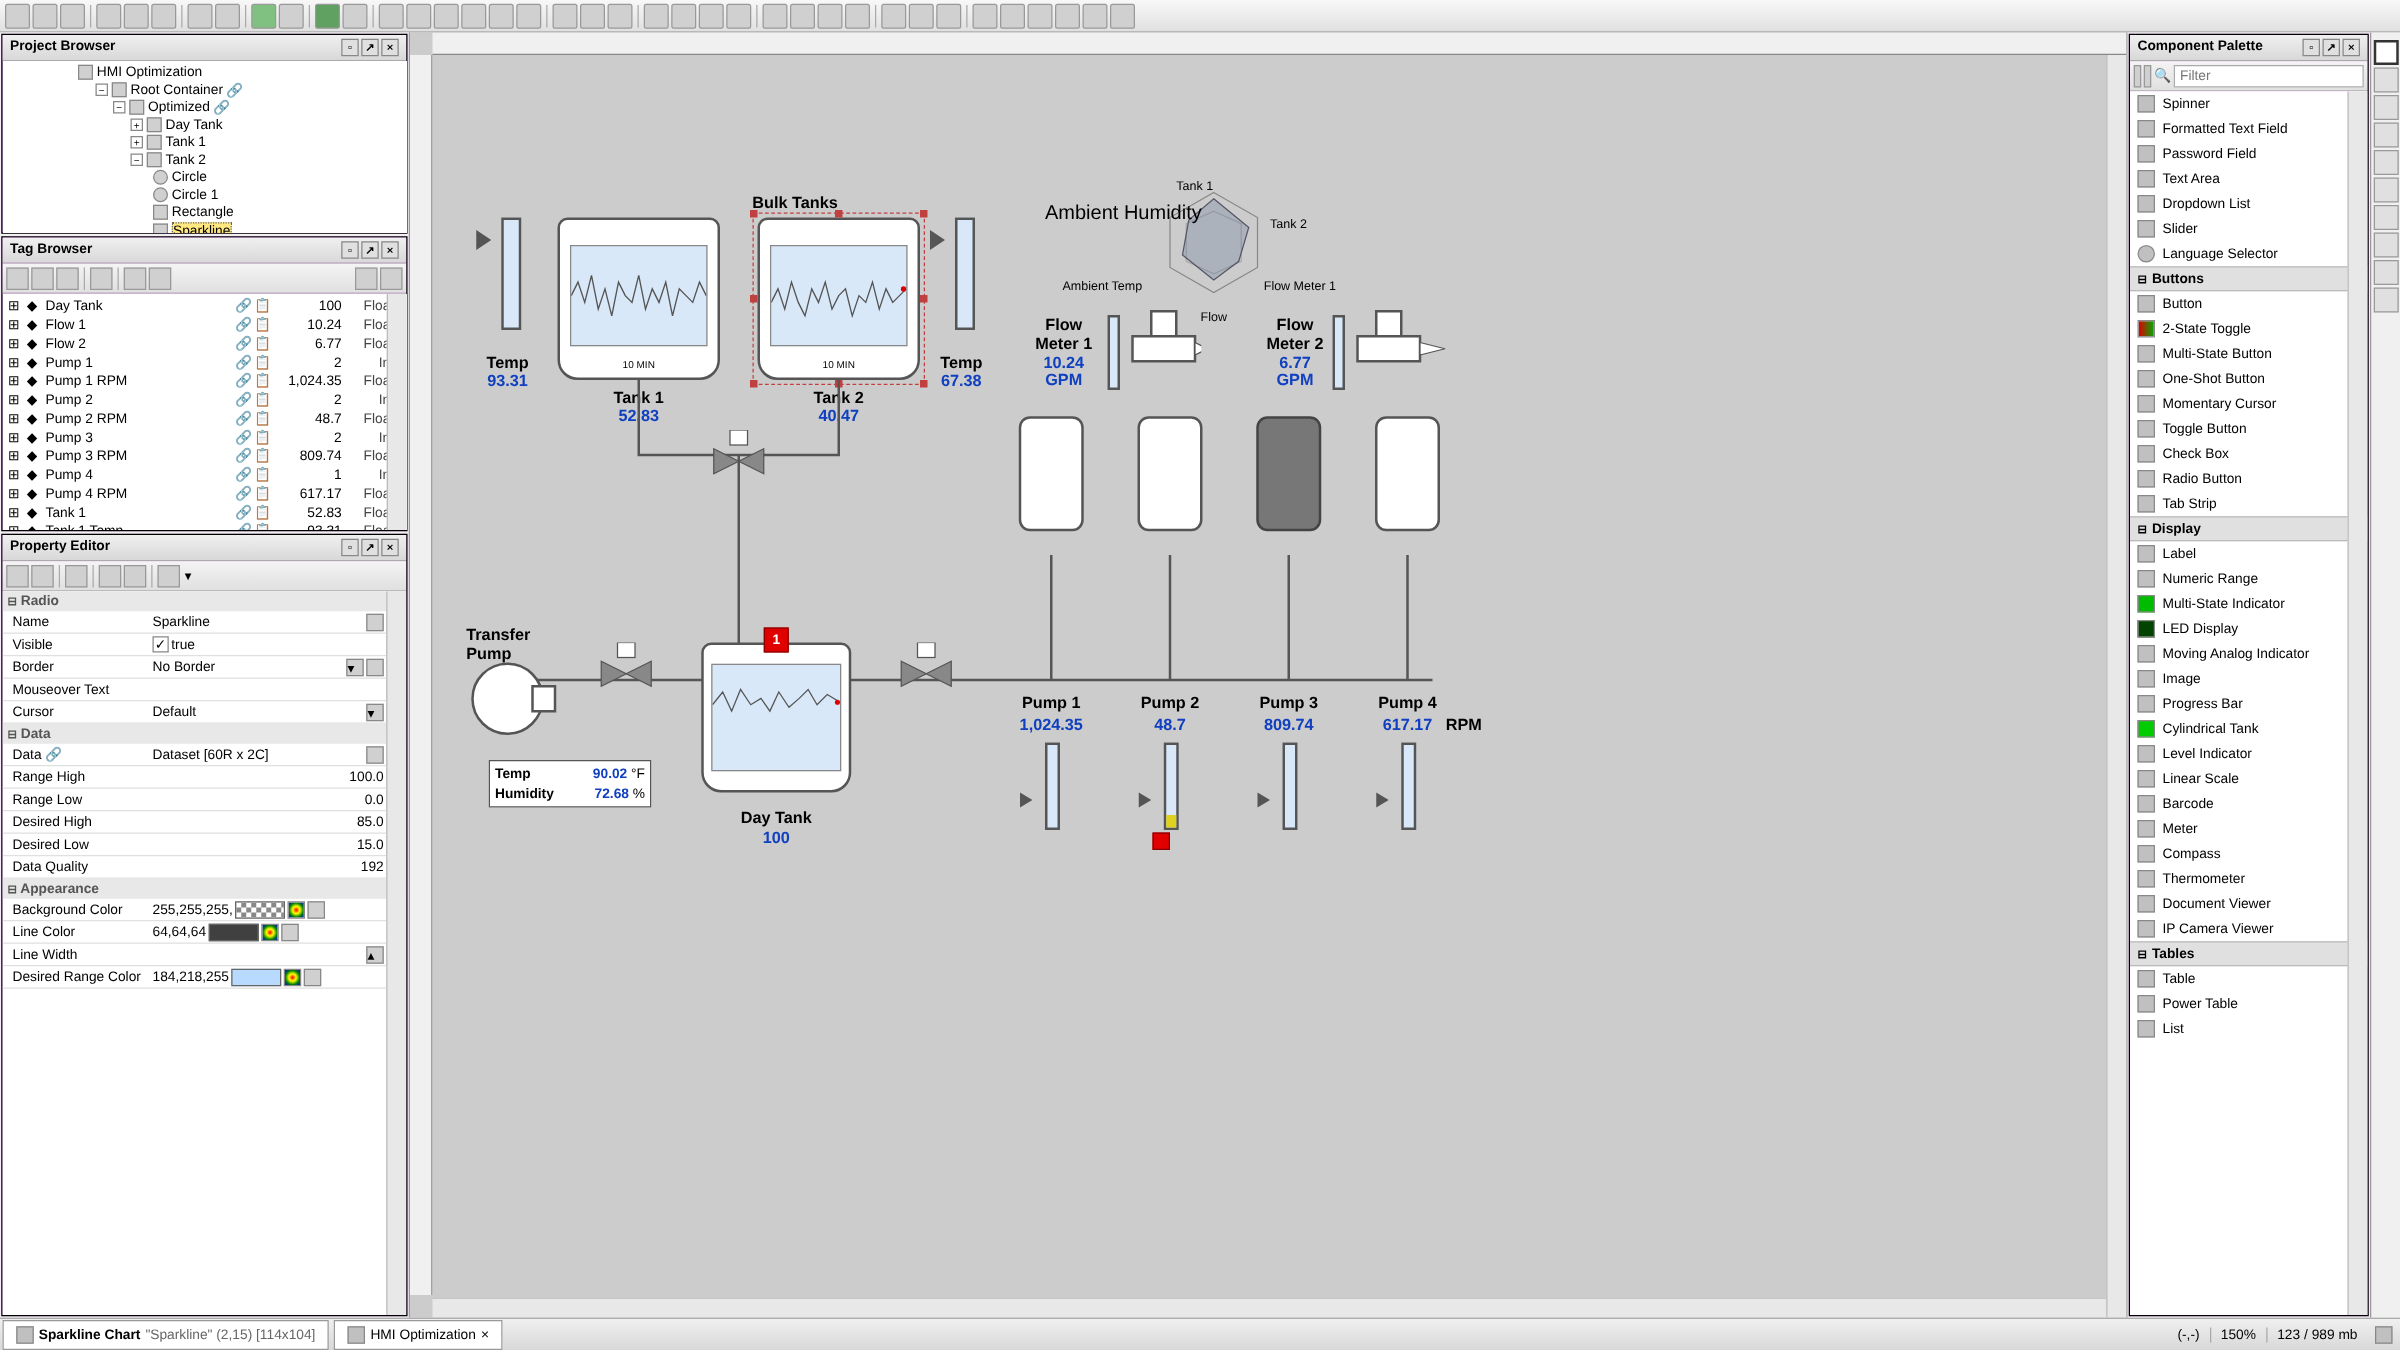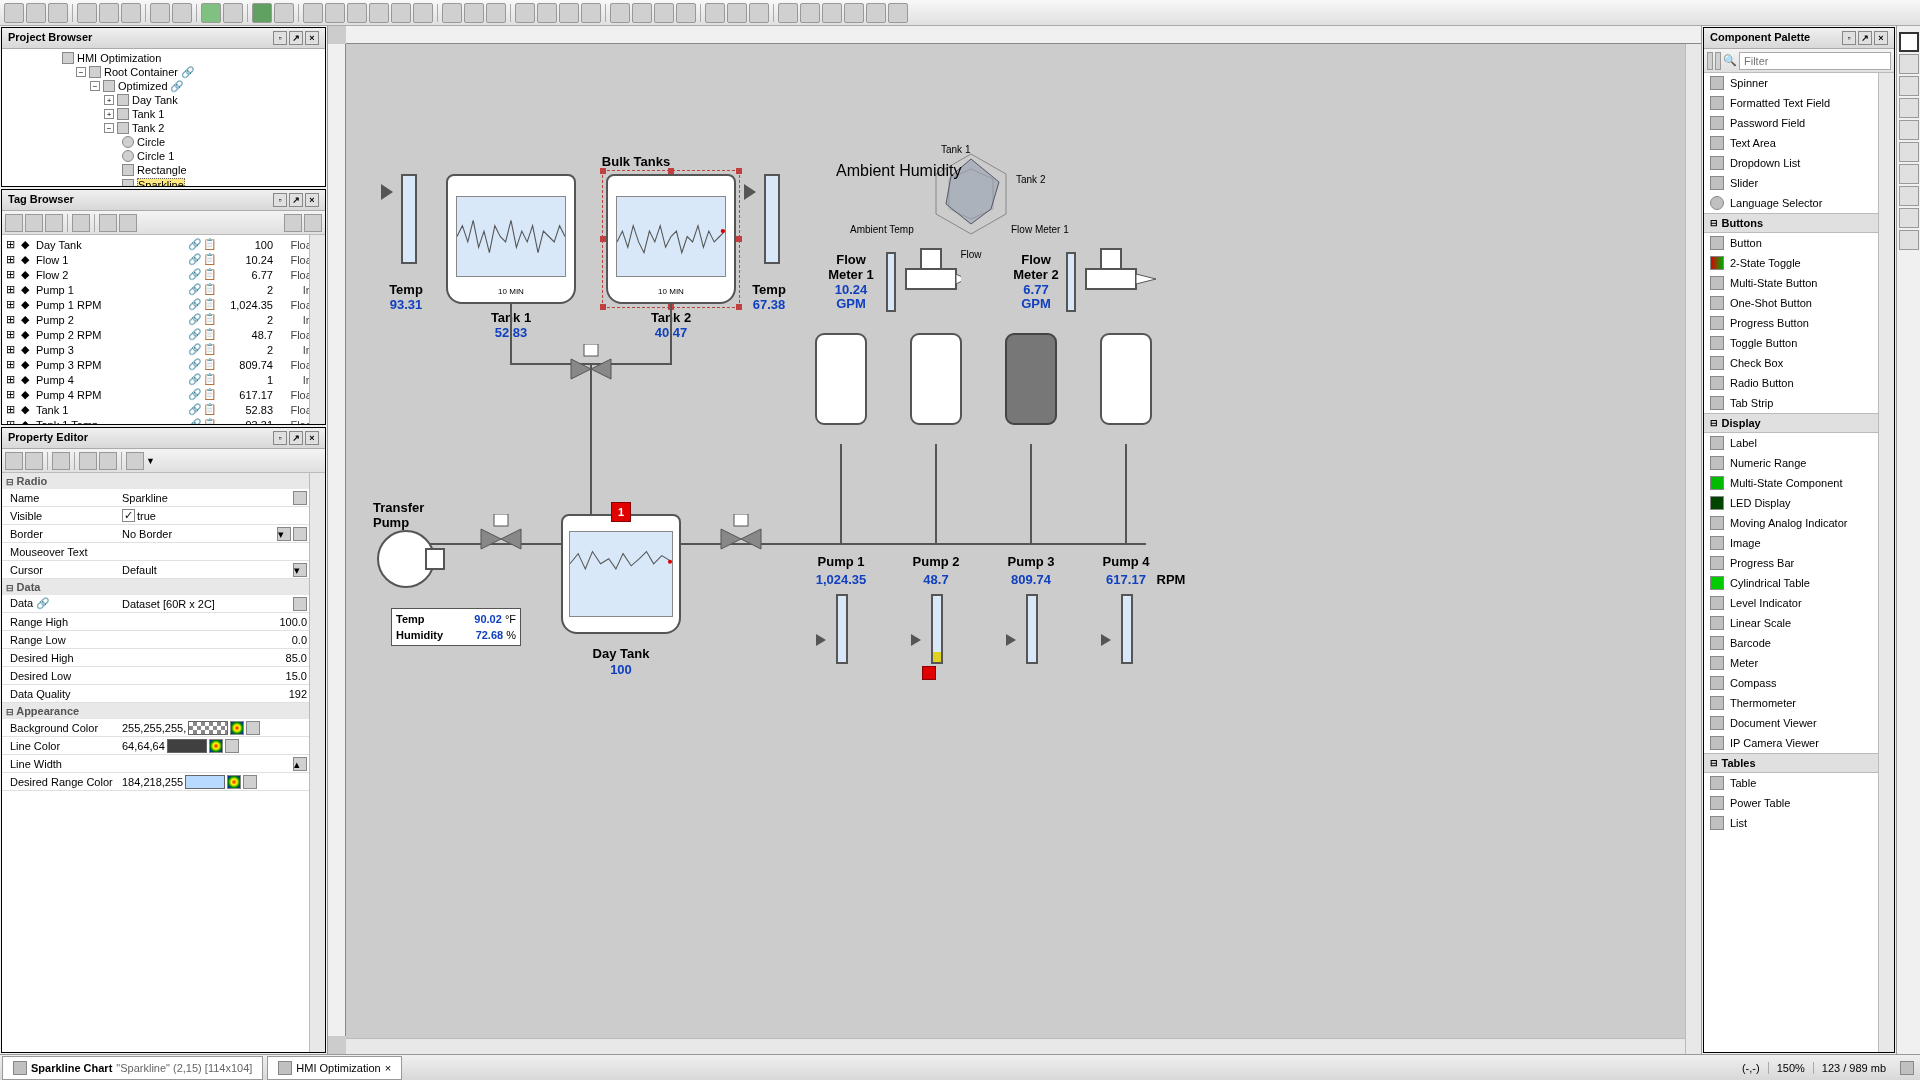--- a/index.html
+++ b/index.html
@@ -720,21 +720,21 @@
         <div class="palette-item">
             <div class="pal-icon"></div>
             <span>Multi-State Button</span>
           </div>
         <div class="palette-item">
             <div class="pal-icon"></div>
             <span>One-Shot Button</span>
           </div>
         <div class="palette-item">
             <div class="pal-icon"></div>
-            <span>Progress Button</span>
+            <span>Momentary Cursor</span>
           </div>
         <div class="palette-item">
             <div class="pal-icon"></div>
             <span>Toggle Button</span>
           </div>
         <div class="palette-item">
             <div class="pal-icon"></div>
             <span>Check Box</span>
           </div>
         <div class="palette-item">
@@ -752,41 +752,41 @@
         <div class="palette-item">
             <div class="pal-icon"></div>
             <span>Label</span>
           </div>
         <div class="palette-item">
             <div class="pal-icon"></div>
             <span>Numeric Range</span>
           </div>
         <div class="palette-item">
             <div class="pal-icon" style="background:#0b0"></div>
-            <span>Multi-State Component</span>
+            <span>Multi-State Indicator</span>
           </div>
         <div class="palette-item">
             <div class="pal-icon" style="background:#040"></div>
             <span>LED Display</span>
           </div>
         <div class="palette-item">
             <div class="pal-icon"></div>
             <span>Moving Analog Indicator</span>
           </div>
         <div class="palette-item">
             <div class="pal-icon"></div>
             <span>Image</span>
           </div>
         <div class="palette-item">
             <div class="pal-icon"></div>
             <span>Progress Bar</span>
           </div>
         <div class="palette-item">
             <div class="pal-icon" style="background:#0c0"></div>
-            <span>Cylindrical Table</span>
+            <span>Cylindrical Tank</span>
           </div>
         <div class="palette-item">
             <div class="pal-icon"></div>
             <span>Level Indicator</span>
           </div>
         <div class="palette-item">
             <div class="pal-icon"></div>
             <span>Linear Scale</span>
           </div>
         <div class="palette-item">

